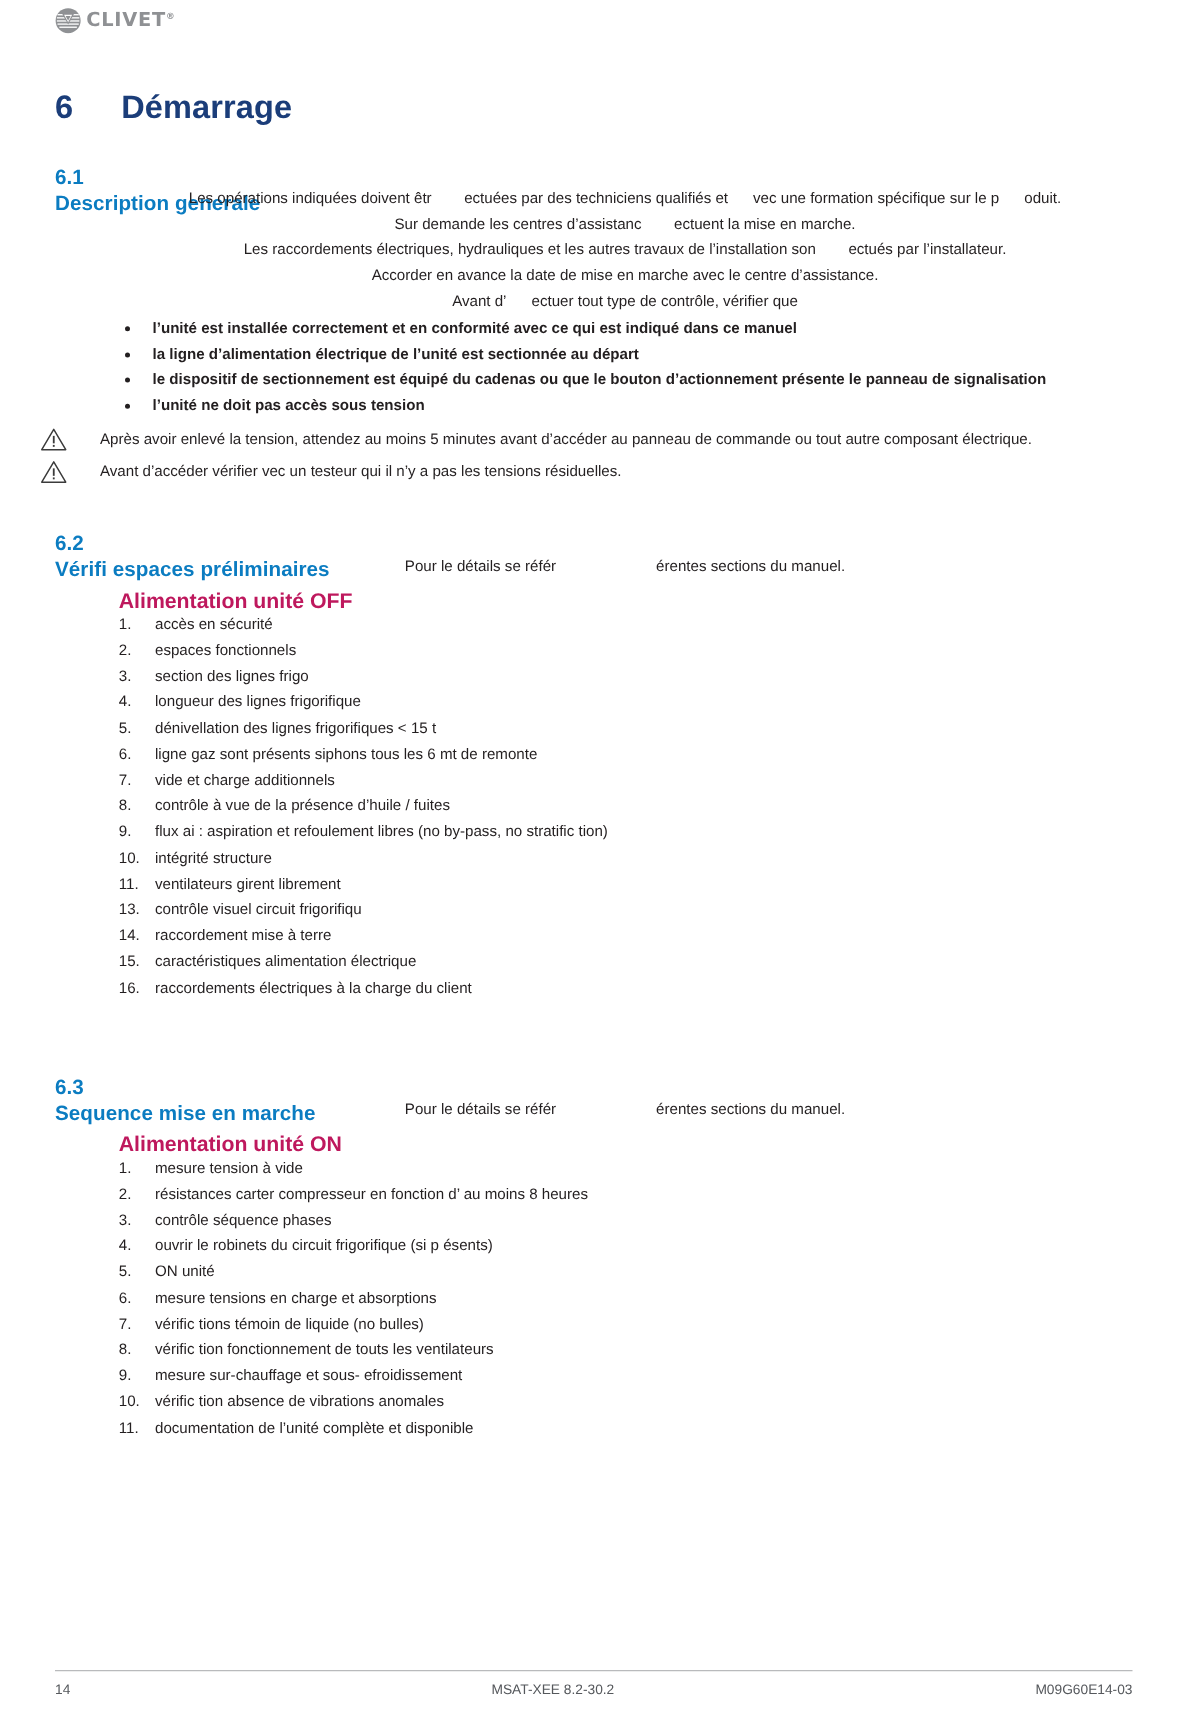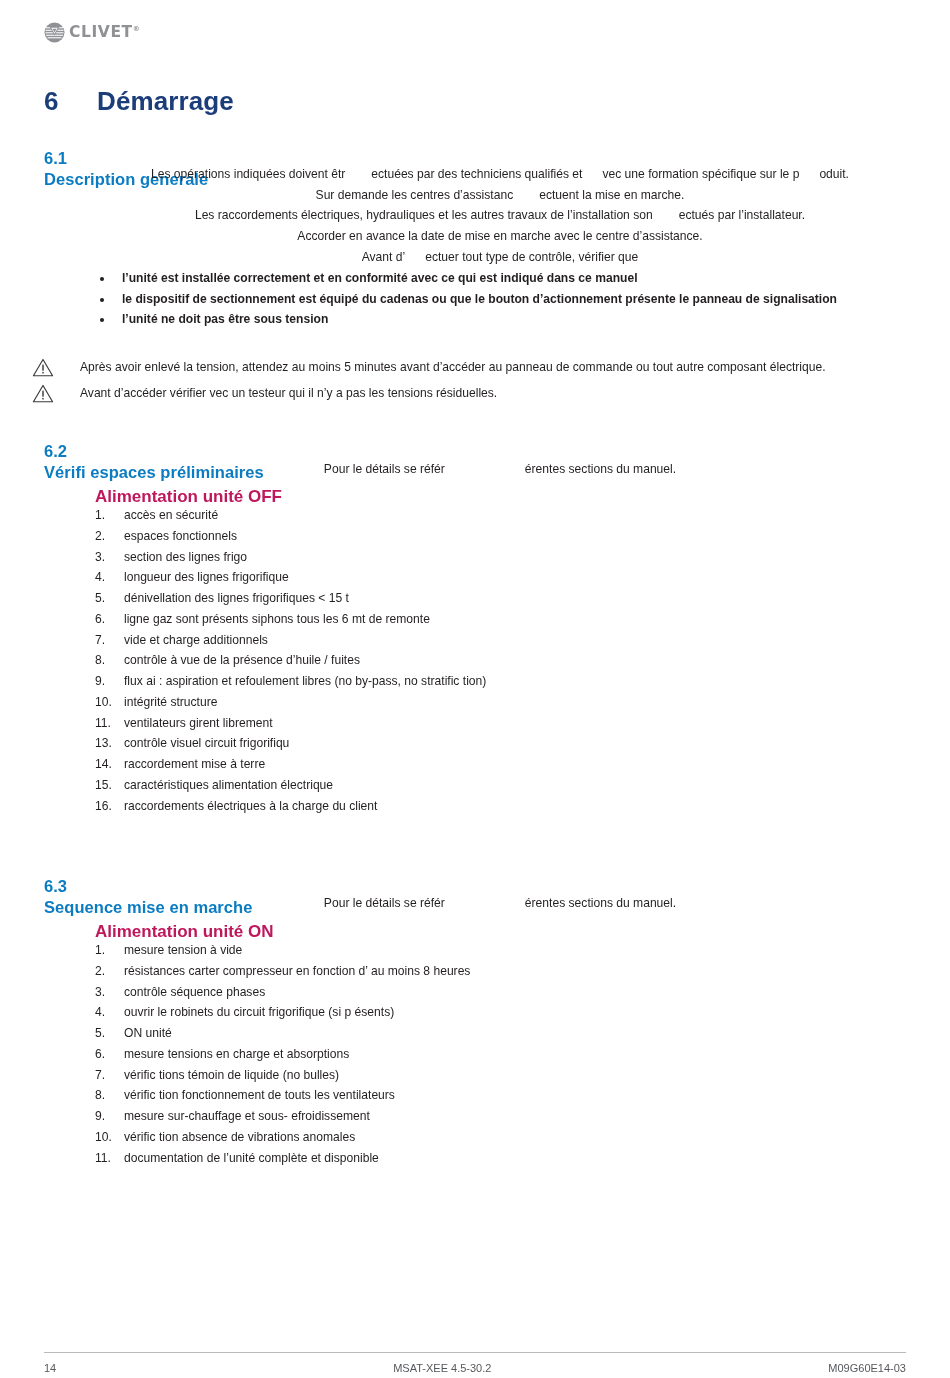--- a/index.html
+++ b/index.html
@@ -14,21 +14,20 @@
     position: relative;
     font-family: "Liberation Sans", sans-serif;
     color: #231f20;
     overflow: hidden;
   }
 
   .page {
     position: absolute;
     inset: 0;
     padding: 3px;
-    margin-top: 16px;
   }
 
   
   .header {
     position: absolute;
     top: 6px;
     left: 44px;
     display: flex;
     align-items: center;
     gap: 4px;
@@ -253,22 +252,23 @@
   <div class="body-block" id="intro-para">
       <p>Les opérations indiquées doivent êtr<span class="gap-md"></span>ectuées par des techniciens qualifiés et<span class="gap-sm"></span>vec une formation spécifique sur le p<span class="gap-sm"></span>oduit.</p>
       <p>Sur demande les centres d’assistanc<span class="gap-md"></span>ectuent la mise en marche.</p>
       <p>Les raccordements électriques, hydrauliques et les autres travaux de l’installation son<span class="gap-md"></span>ectués par l’installateur.</p>
       <p>Accorder en avance la date de mise en marche avec le centre d’assistance.</p>
       <p>Avant d’<span class="gap-sm"></span>ectuer tout type de contrôle, vérifier que</p>
     </div>
 
   <ul class="bullet-list">
       <li>l’unité est installée correctement et en conformité avec ce qui est indiqué dans ce manuel</li>
+      <li>la ligne d’alimentation électrique de l’unité est sectionnée au départ</li>
       <li>le dispositif de sectionnement est équipé du cadenas ou que le bouton d’actionnement présente le panneau de signalisation</li>
-      <li>l’unité ne doit pas être sous tension</li>
+      <li>l’unité ne doit pas accès sous tension</li>
     </ul>
 
   <div class="warn-row" id="warn-1">
     <svg class="warn-icon" viewBox="0 0 24 21" aria-hidden="true">
       <path d="M12 1.6 L22.6 19.6 L1.4 19.6 Z" fill="none" stroke="#3b3b3b" stroke-width="1.3" stroke-linejoin="round"></path>
       <rect x="11.2" y="7.4" width="1.6" height="6.6" fill="#3b3b3b"></rect>
       <rect x="11.2" y="15.4" width="1.6" height="1.7" fill="#3b3b3b"></rect>
     </svg>
     <span class="warn-text">Après avoir enlevé la tension, attendez au moins 5 minutes avant d’accéder au panneau de commande ou tout autre composant électrique.</span>
   </div>
@@ -328,17 +328,17 @@
       <li><span class="idx">7.</span>vérific  tions témoin de liquide (no bulles)</li>
       <li><span class="idx">8.</span>vérific  tion fonctionnement de touts les ventilateurs</li>
       <li><span class="idx">9.</span>mesure sur-chauffage et sous-  efroidissement</li>
       <li><span class="idx">10.</span>vérific  tion absence de vibrations anomales</li>
       <li><span class="idx">11.</span>documentation de l’unité complète et disponible</li>
     </ol>
 
   <div class="footer-rule"></div>
   <div class="footer">
     <span class="f-left">14</span>
-    <span class="f-center">MSAT-XEE 4.5-30.2</span>
+    <span class="f-center">MSAT-XEE 8.2-30.2</span>
     <span class="f-right">M09G60E14-03</span>
   </div>
 
 </div>
 
 </body></html>

